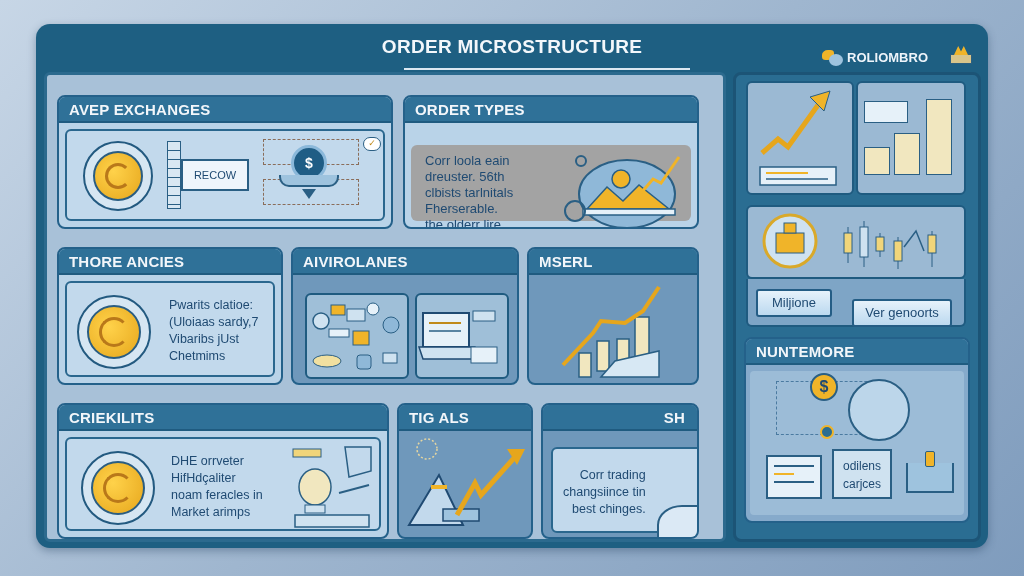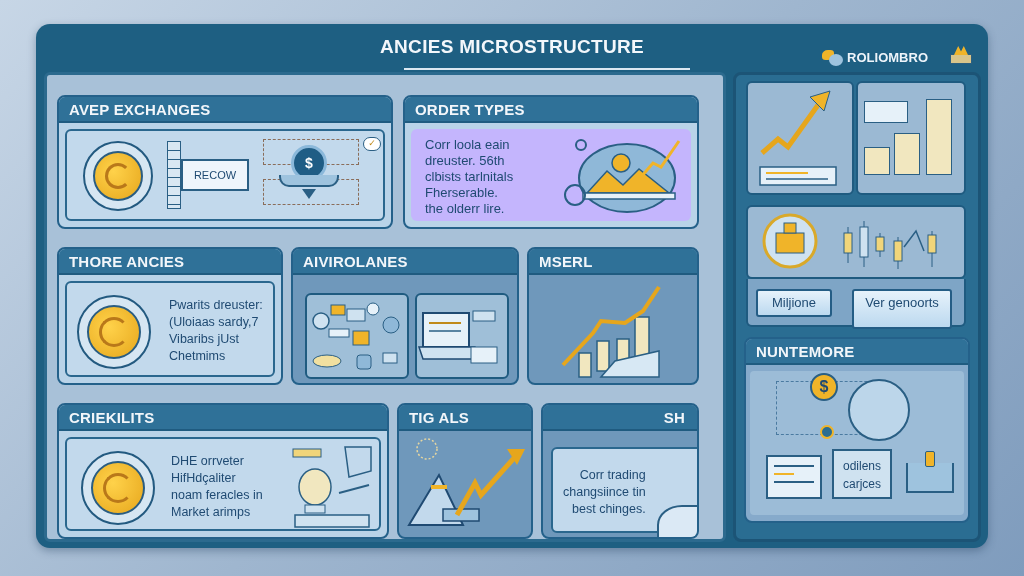--- a/index.html
+++ b/index.html
@@ -62,21 +62,21 @@
       color: #1f4a72; font-size: 13px; text-align: center; line-height: 24px;
     }
     .mini-panel { position: absolute; border: 2px solid #1f5b80; border-radius: 6px; background: #9fbfd8; }
     .bar { position: absolute; background: #f1e7bf; border: 1.5px solid #2a5f84; }
     .arrow-svg { position: absolute; }
   </style>
 </head>
 <body>
 
 <div class="frame">
-  <div class="header-title">ANCIES MICROSTRUCTURE</div>
+  <div class="header-title">ORDER MICROSTRUCTURE</div>
   <div class="header-underline"></div>
   <div class="logo">
     <span class="logo-mark"></span>
     <span>ROLIOMBRO</span>
   </div>
   <div class="badge-mark">
       <div class="b1"></div>
       <div class="b2"></div>
     </div>
 
@@ -94,21 +94,21 @@
         <div style="position:absolute; left:196px; top:48px; width:96px; height:26px; border:1.5px dashed #8a6d5a;"></div>
         <div style="position:absolute; left:224px; top:14px; width:36px; height:36px; border-radius:50%; background:#1f5d85; border:3px solid #8ab8da; color:#fff; text-align:center; line-height:30px; font-weight:bold; font-size:14px;">$</div>
         <div style="position:absolute; left:212px; top:44px; width:60px; height:12px; border:2px solid #2a5f84; border-top:none; border-radius:0 0 10px 10px; background:#9ec3de;"></div>
         <div style="position:absolute; left:235px; top:58px; width:0; height:0; border-left:7px solid transparent; border-right:7px solid transparent; border-top:10px solid #2a5f84;"></div>
         <div style="position:absolute; left:296px; top:6px; width:18px; height:14px; background:#fff; border:1.5px solid #2a5f84; border-radius:8px; color:#c08a1a; font-size:9px; text-align:center; line-height:11px;">✓</div>
       </div>
     </div>
 
     <div class="card" style="left:356px; top:20px; width:296px; height:134px;">
       <div class="card-head">ORDER TYPES</div>
-      <div class="card-body" style="border:none; background:#c4b5fd;">
+      <div class="card-body" style="border:none; background:#a3a3a3;margin-top:16px;">
         <div class="txt" style="left:14px; top:8px; font-size:13px; line-height:16px;">
           <div>Corr loola eain</div>
           <div>dreuster. 56th</div>
           <div>clbists tarlnitals</div>
           <div>Fherserable.</div>
           <div>the olderr lire.</div>
         </div>
         <svg class="arrow-svg" style="left:150px; top:4px;" width="130" height="90">
           <ellipse cx="66" cy="45" rx="48" ry="34" fill="#8fb8d8" stroke="#2a5f84" stroke-width="2"></ellipse>
           <circle cx="60" cy="30" r="9" fill="#f0b429" stroke="#2a5f84" stroke-width="1.5"></circle>
@@ -121,21 +121,21 @@
       </div>
     </div>
 
     <div class="card" style="left:10px; top:172px; width:226px; height:138px;">
       <div class="card-head">THORE ANCIES</div>
       <div class="card-body">
         <div class="coin" style="left:10px; top:12px; width:74px; height:74px;">
             <div class="inner"></div>
           </div>
         <div class="txt" style="left:102px; top:14px;">
-          <div>Pwarits dreuster:</div>
+          <div>Pwarits clatioe:</div>
           <div>(Uloiaas sardy,7</div>
           <div>Vibaribs jUst</div>
           <div>Chetmims</div>
         </div>
       </div>
     </div>
 
     <div class="card dark" style="left:244px; top:172px; width:228px; height:138px;">
       <div class="card-head">AIVIROLANES</div>
       <div class="mini-panel" style="left:12px; top:44px; width:104px; height:86px;">
@@ -253,21 +253,21 @@
           <rect x="128" y="30" width="8" height="14" fill="#f1d57a" stroke="#2a5f84"></rect>
         <line x1="150" y1="30" x2="150" y2="62" stroke="#2a5f84"></line>
           <rect x="146" y="34" width="8" height="20" fill="#f1d57a" stroke="#2a5f84"></rect>
         <polyline points="156,40 168,24 176,44" fill="none" stroke="#2a5f84" stroke-width="1.5"></polyline>
         <line x1="184" y1="24" x2="184" y2="60" stroke="#2a5f84"></line>
           <rect x="180" y="28" width="8" height="18" fill="#f1d57a" stroke="#2a5f84"></rect>
       </svg>
     </div>
     <div style="position:absolute; left:10px; top:204px; width:220px; height:48px; background:#7ea5c6; border:2px solid #1f5b80; border-top:none; border-radius:0 0 6px 6px;">
       <div class="btn-label" style="left:8px; top:10px; width:76px; height:28px;">Miljione</div>
-      <div class="btn-label" style="left:104px; top:10px; width:100px; height:40px;">Ver genoorts</div>
+      <div class="btn-label" style="left:104px; top:20px; width:100px; height:28px;">Ver genoorts</div>
     </div>
     <div class="card" style="left:8px; top:262px; width:226px; height:186px; background:#86aacb;">
       <div class="card-head">NUNTEMORE</div>
       <div style="position:absolute; left:4px; right:4px; top:32px; bottom:6px; background:#9cbcd7; border-radius:4px;">
         <div style="position:absolute; left:26px; top:10px; width:106px; height:54px; border:1.5px dashed #4a7aa0;"></div>
         <div style="position:absolute; left:60px; top:2px; width:28px; height:28px; border-radius:50%; background:#f0b429; border:2px solid #2a5f84; color:#1f4a72; font-weight:bold; font-size:16px; text-align:center; line-height:24px;">$</div>
         <div style="position:absolute; left:70px; top:54px; width:14px; height:14px; border-radius:50%; background:#2a6d92; border:2px solid #f0b429;"></div>
         <div style="position:absolute; left:98px; top:8px; width:62px; height:62px; border-radius:50%; background:#bcd6ea; border:2px solid #2a5f84;"></div>
         <div style="position:absolute; left:16px; top:84px; width:56px; height:44px; background:#e6f1f9; border:2px solid #2a5f84;">
           <div style="margin:8px 6px 0; height:2px; background:#2a5f84;"></div>

